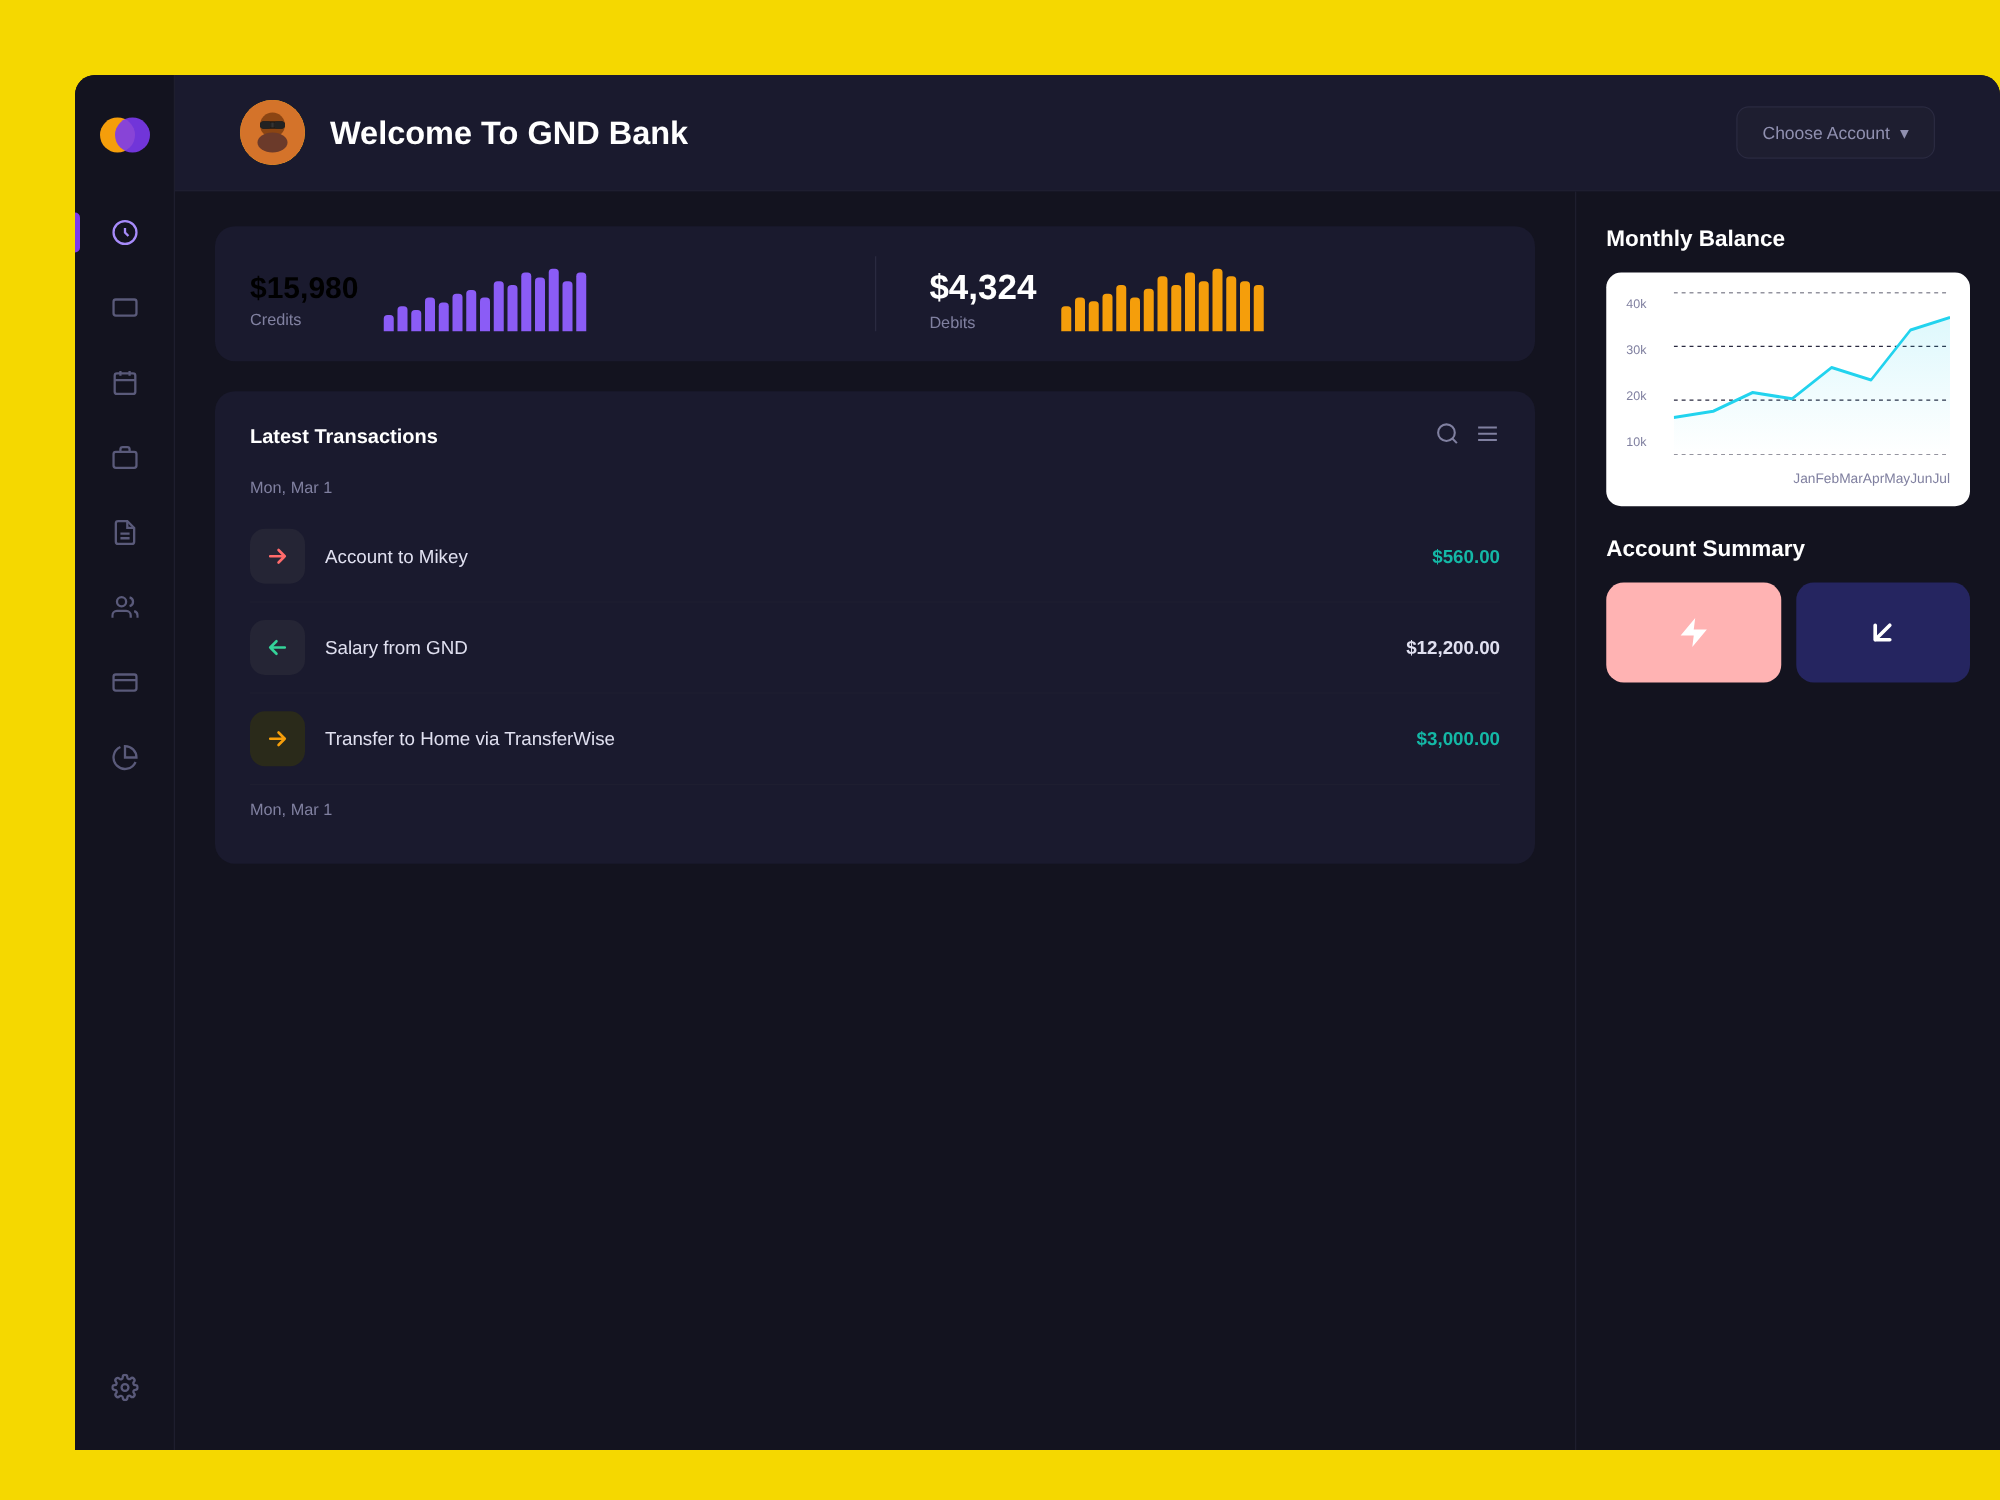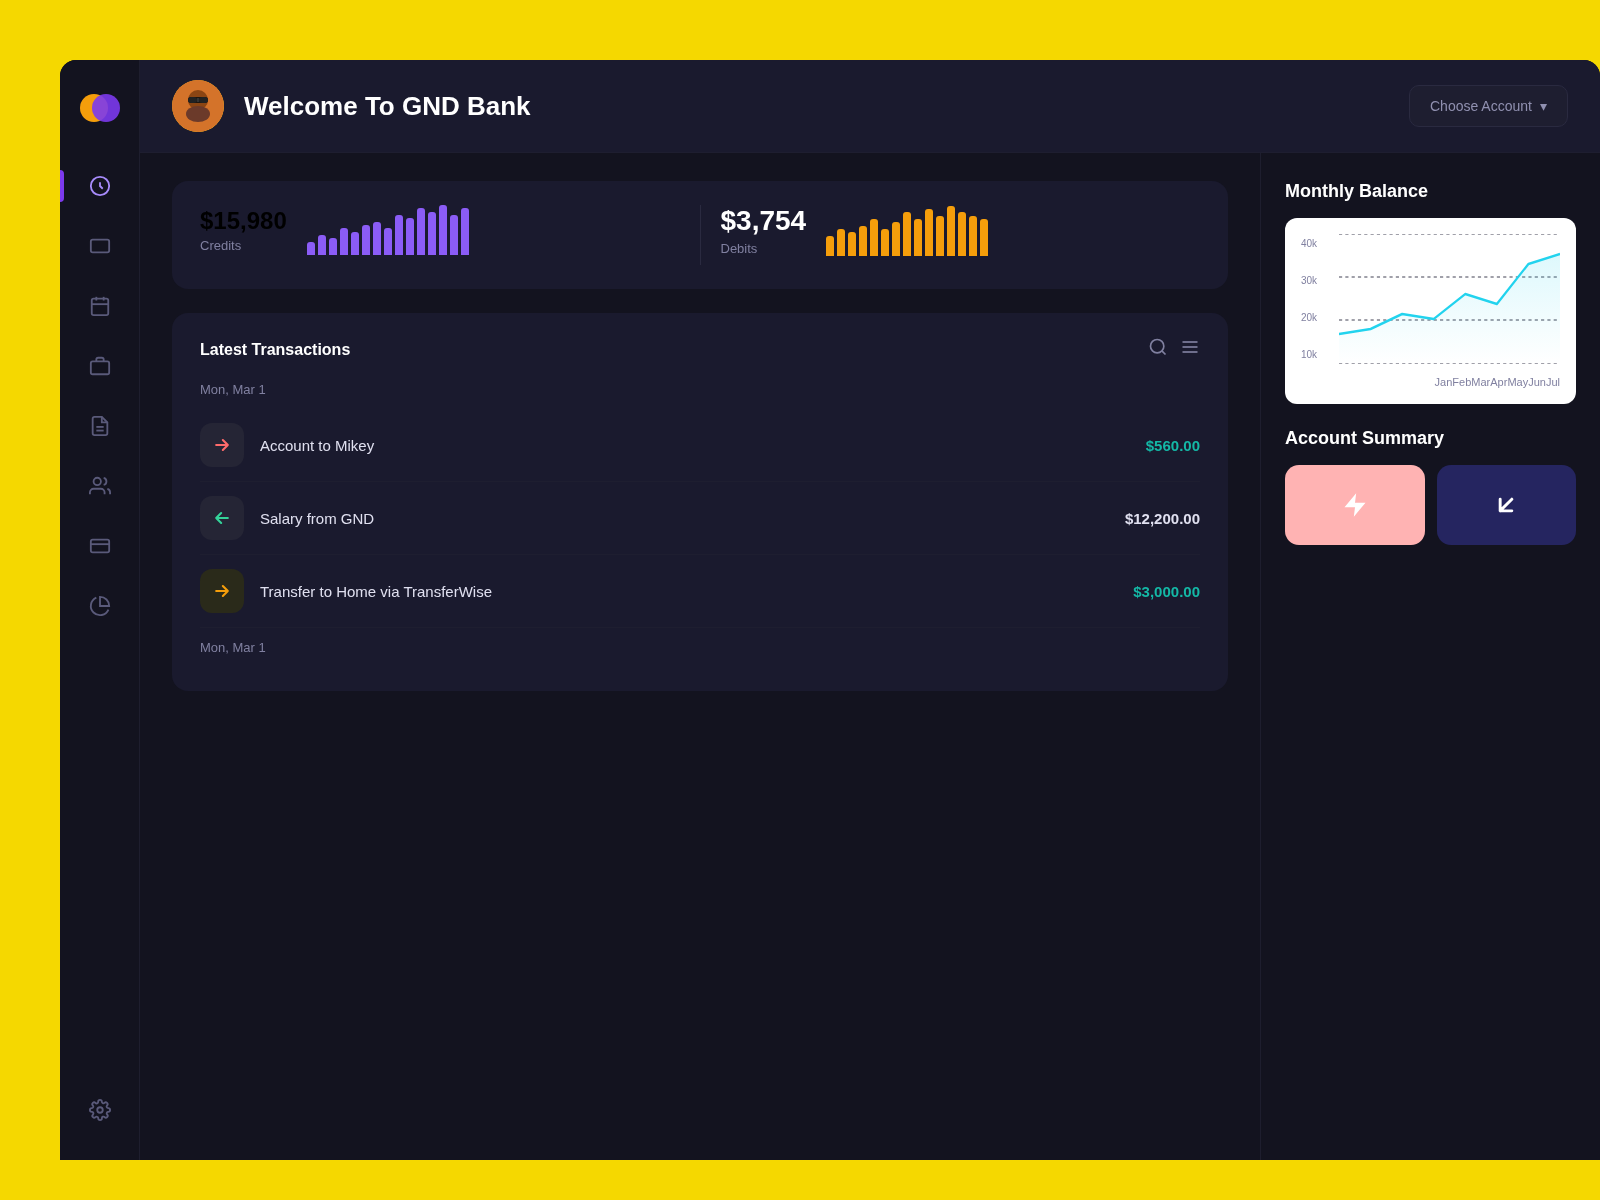--- a/index.html
+++ b/index.html
@@ -88,21 +88,21 @@
     .main-content {
       flex: 1;
       display: flex;
       flex-direction: column;
       overflow: hidden;
     }
 
     
     .header {
       background: #1a1a2e;
-      padding: 20px 32px;
+      padding: 20px 52px;
       display: flex;
       align-items: center;
       gap: 20px;
       border-bottom: 1px solid #1e1e30;
     }
 
     .header-avatar {
       width: 52px;
       height: 52px;
       border-radius: 50%;
@@ -161,22 +161,23 @@
       padding: 28px 32px;
       overflow-y: auto;
     }
 
     
     .stats-card {
       background: #1a1a2e;
       border-radius: 16px;
       padding: 24px 28px;
       display: flex;
-      align-items: flex-start;
+      align-items: flex-end;
       margin-bottom: 24px;
+      gap: 23px;
     }
 
     .stat-item {
       flex: 1;
       display: flex;
       align-items: center;
       gap: 20px;
     }
 
     .stat-divider {
@@ -542,21 +543,21 @@
                   <div class="bar" style="height: 43.3333px; background: rgb(139, 92, 246);"></div>
                   <div class="bar" style="height: 50px; background: rgb(139, 92, 246);"></div>
                   <div class="bar" style="height: 40px; background: rgb(139, 92, 246);"></div>
                   <div class="bar" style="height: 46.6667px; background: rgb(139, 92, 246);"></div>
                 </div>
             </div>
             <div class="stat-divider"></div>
 
             <div class="stat-item">
               <div>
-                <h2 style="font-size:28px; font-weight:700; color:#fff;">$3,754</h2>
+                <h2 style="font-size:28px; font-weight:700; color:#fff;">$4,324</h2>
                 <p style="color:#8080a0; font-size:13px; margin-top:4px;">Debits</p>
               </div>
               <div class="bar-chart" id="debits-bars">
                   <div class="bar" style="height: 20px; background: rgb(245, 158, 11);"></div>
                   <div class="bar" style="height: 26.6667px; background: rgb(245, 158, 11);"></div>
                   <div class="bar" style="height: 23.3333px; background: rgb(245, 158, 11);"></div>
                   <div class="bar" style="height: 30px; background: rgb(245, 158, 11);"></div>
                   <div class="bar" style="height: 36.6667px; background: rgb(245, 158, 11);"></div>
                   <div class="bar" style="height: 26.6667px; background: rgb(245, 158, 11);"></div>
                   <div class="bar" style="height: 33.3333px; background: rgb(245, 158, 11);"></div>

